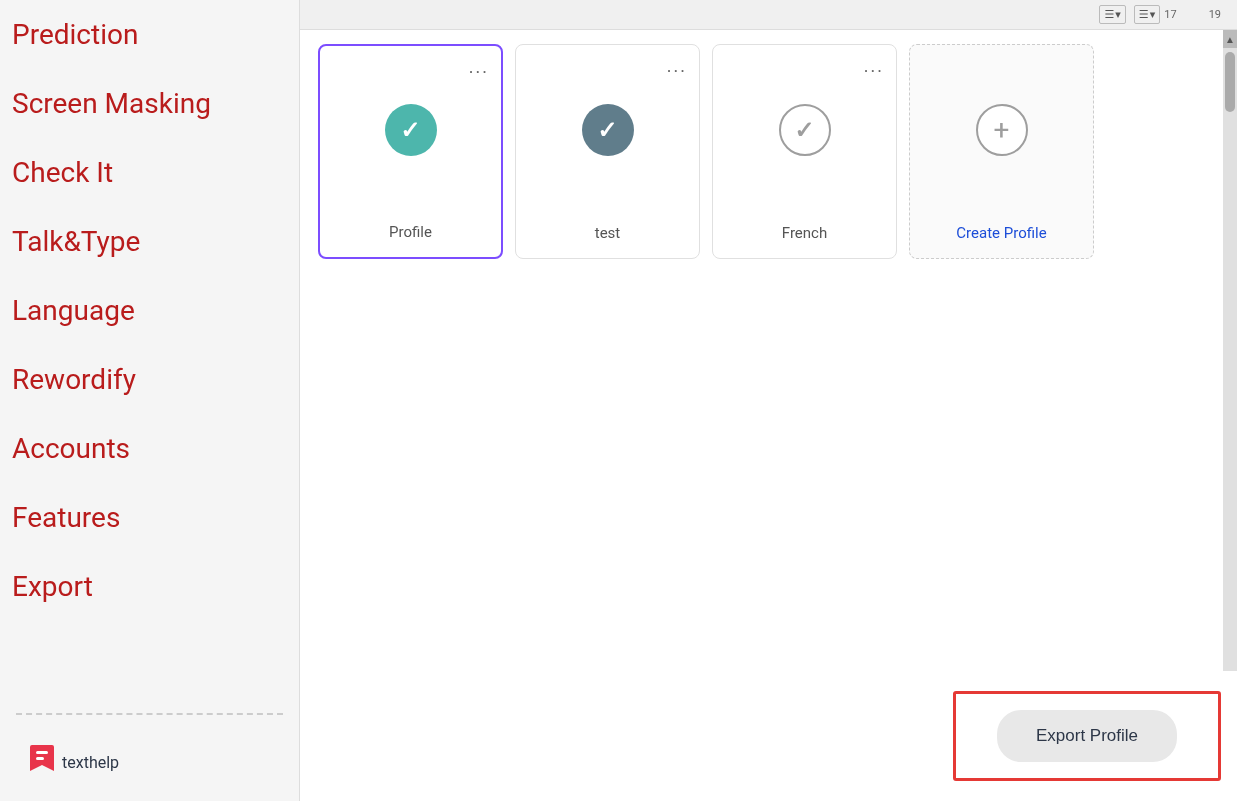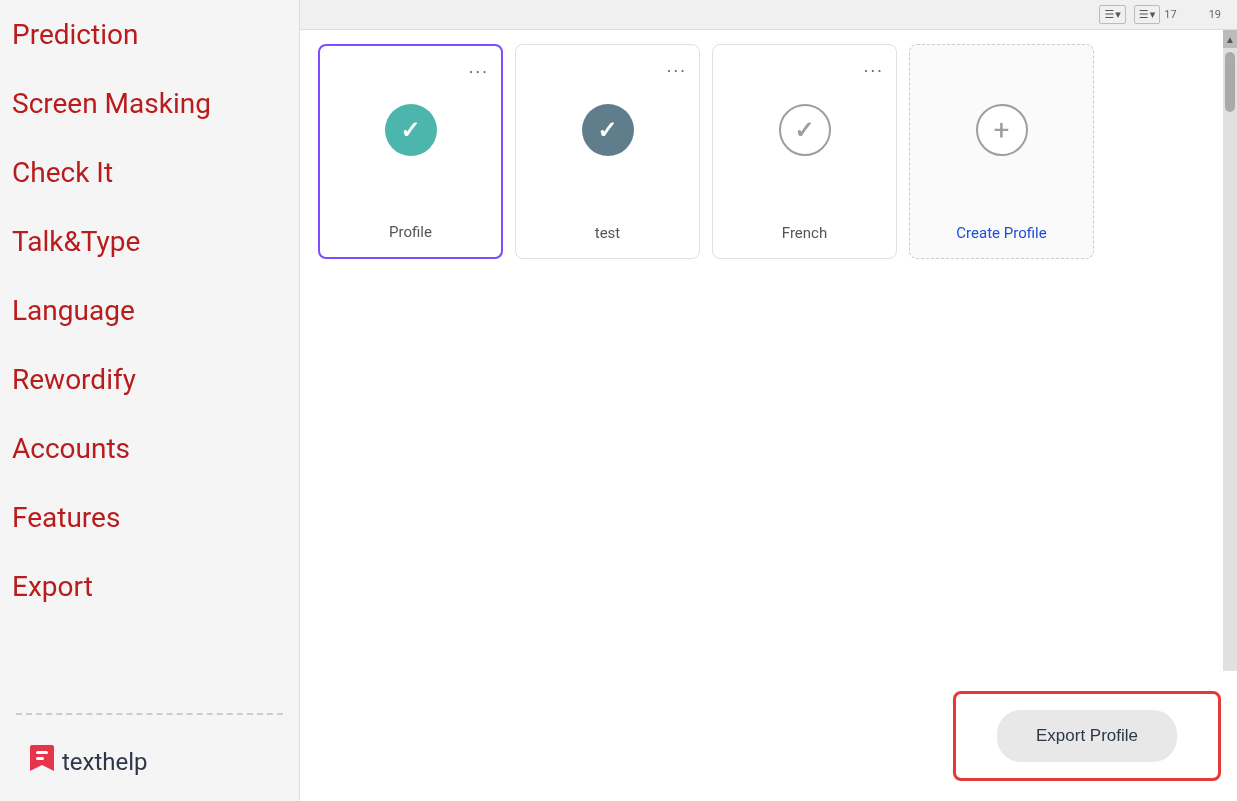--- a/index.html
+++ b/index.html
@@ -54,21 +54,21 @@
       align-items: center;
       gap: 6px;
     }
 
     .texthelp-icon {
       color: #e8344a;
       font-size: 24px;
     }
 
     .texthelp-text {
-      font-size: 24px;
+      font-size: 16px;
       color: #2d3748;
       font-weight: 400;
     }
 
     
     .main-content {
       flex: 1;
       background: white;
       display: flex;
       flex-direction: column;
@@ -222,21 +222,21 @@
       width: 300px;
       background: white;
       padding: 20px 16px;
       display: flex;
       justify-content: center;
       align-items: center;
     }
 
     .export-highlight {
       border: 3px solid #e53935;
-      border-radius: 8px;
+      border-radius: 3px;
       padding: 16px 20px;
       width: 290px;
       display: flex;
       justify-content: center;
       align-items: center;
       background: white;
     }
 
     .export-btn {
       background: #e8e8e8;

